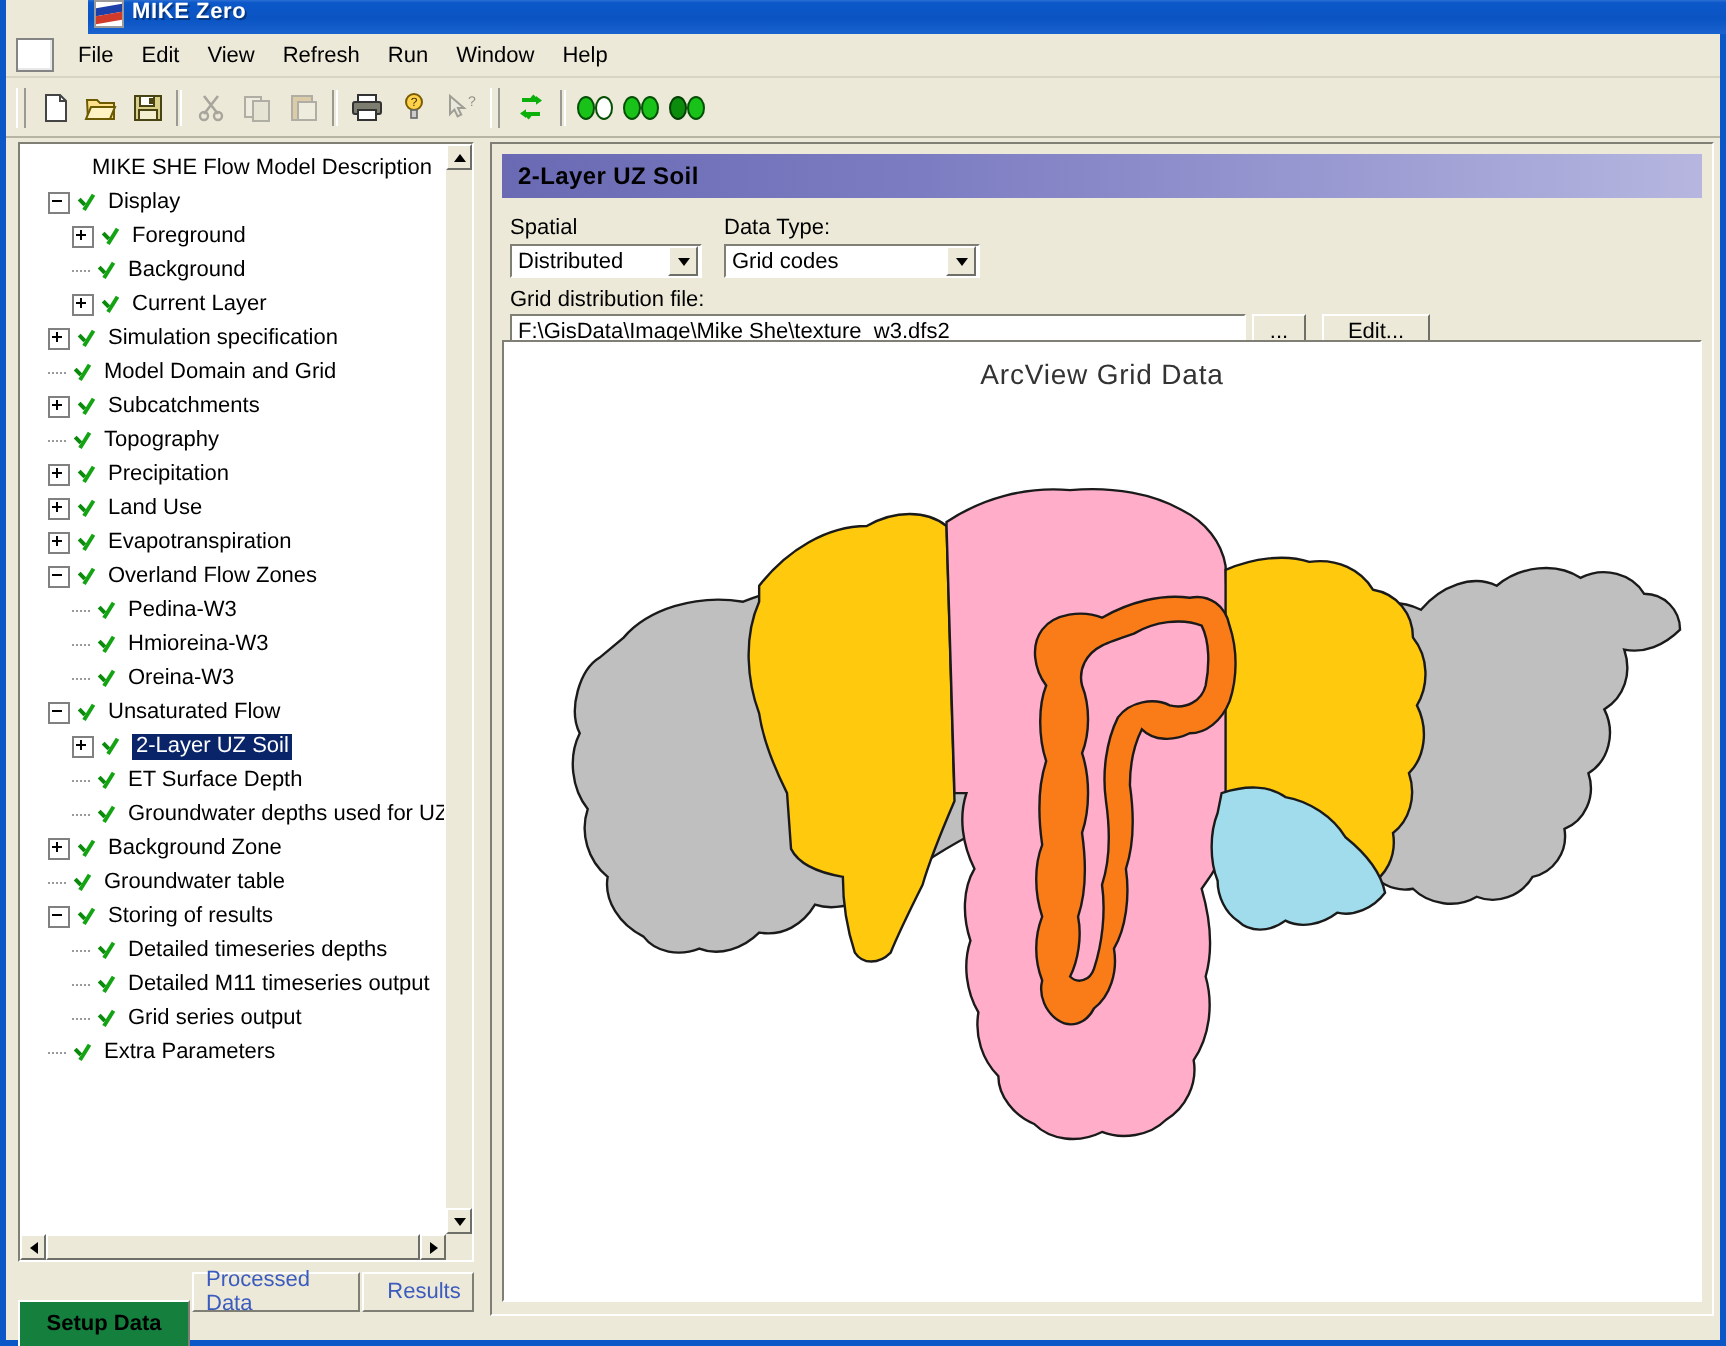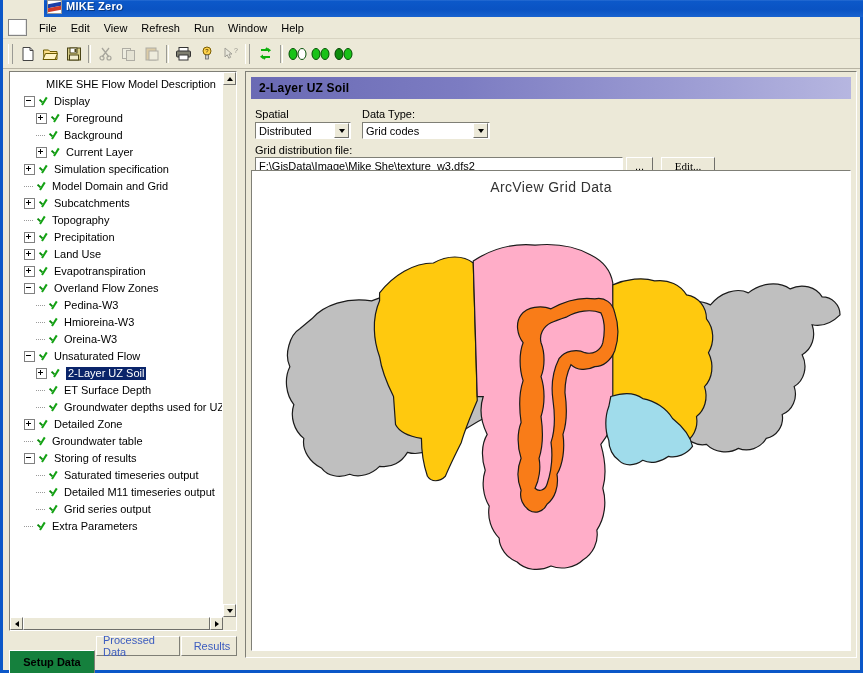--- a/index.html
+++ b/index.html
@@ -444,37 +444,37 @@
         </div>
         <div class="tnode">
           <span class="tspace"></span>
           <span class="tstub"></span>
           <span class="tick"></span>
           <span class="tlabel">Groundwater depths used for UZ</span>
         </div>
         <div class="tnode">
           <span class="tbox plus"></span>
           <span class="tick"></span>
-          <span class="tlabel">Detailed Zone</span>
+          <span class="tlabel">Background Zone</span>
         </div>
         <div class="tnode">
           <span class="tstub"></span>
           <span class="tick"></span>
           <span class="tlabel">Groundwater table</span>
         </div>
         <div class="tnode">
           <span class="tbox"></span>
           <span class="tick"></span>
           <span class="tlabel">Storing of results</span>
         </div>
         <div class="tnode">
           <span class="tspace"></span>
           <span class="tstub"></span>
           <span class="tick"></span>
-          <span class="tlabel">Saturated timeseries output</span>
+          <span class="tlabel">Detailed timeseries depths</span>
         </div>
         <div class="tnode">
           <span class="tspace"></span>
           <span class="tstub"></span>
           <span class="tick"></span>
           <span class="tlabel">Detailed M11 timeseries output</span>
         </div>
         <div class="tnode">
           <span class="tspace"></span>
           <span class="tstub"></span>
@@ -534,21 +534,21 @@
       <div style="position:absolute;left:111px;top:18px;width:128px;" class="combo">
         <span class="combo-val">Grid codes</span>
         <span class="combo-btn">
             <span class="tri tri-d"></span>
           </span>
       </div>
 
       <div style="position:absolute;left:4px;top:40px;" class="fld-label">Grid distribution file:</div>
       <div style="position:absolute;left:4px;top:53px;width:368px;" class="textfield" title="F:\GisData\Image\Mike She\texture_w3.dfs2">F:\GisData\Image\Mike She\texture_w3.dfs2</div>
       <div style="position:absolute;left:375px;top:53px;width:27px;" class="btn">...</div>
-      <div style="position:absolute;left:410px;top:53px;width:54px;font-family:Liberation Serif, serif;" class="btn">Edit...</div>
+      <div style="position:absolute;left:410px;top:53px;width:54px;" class="btn">Edit...</div>
     </div>
 
     <div class="map-frame">
       <div class="map-title">ArcView Grid Data</div>
 
       <svg class="map-svg" viewBox="0 0 600 420" preserveAspectRatio="xMidYMid meet">
 
         <path fill="#bfbfbf" stroke="#1a1a1a" stroke-width="1.2" d="M60,118 C72,104 96,96 120,100 C140,92 160,88 176,96
                  C190,80 212,70 232,74 C250,66 268,64 282,70
                  L282,196 C268,200 252,206 240,214

